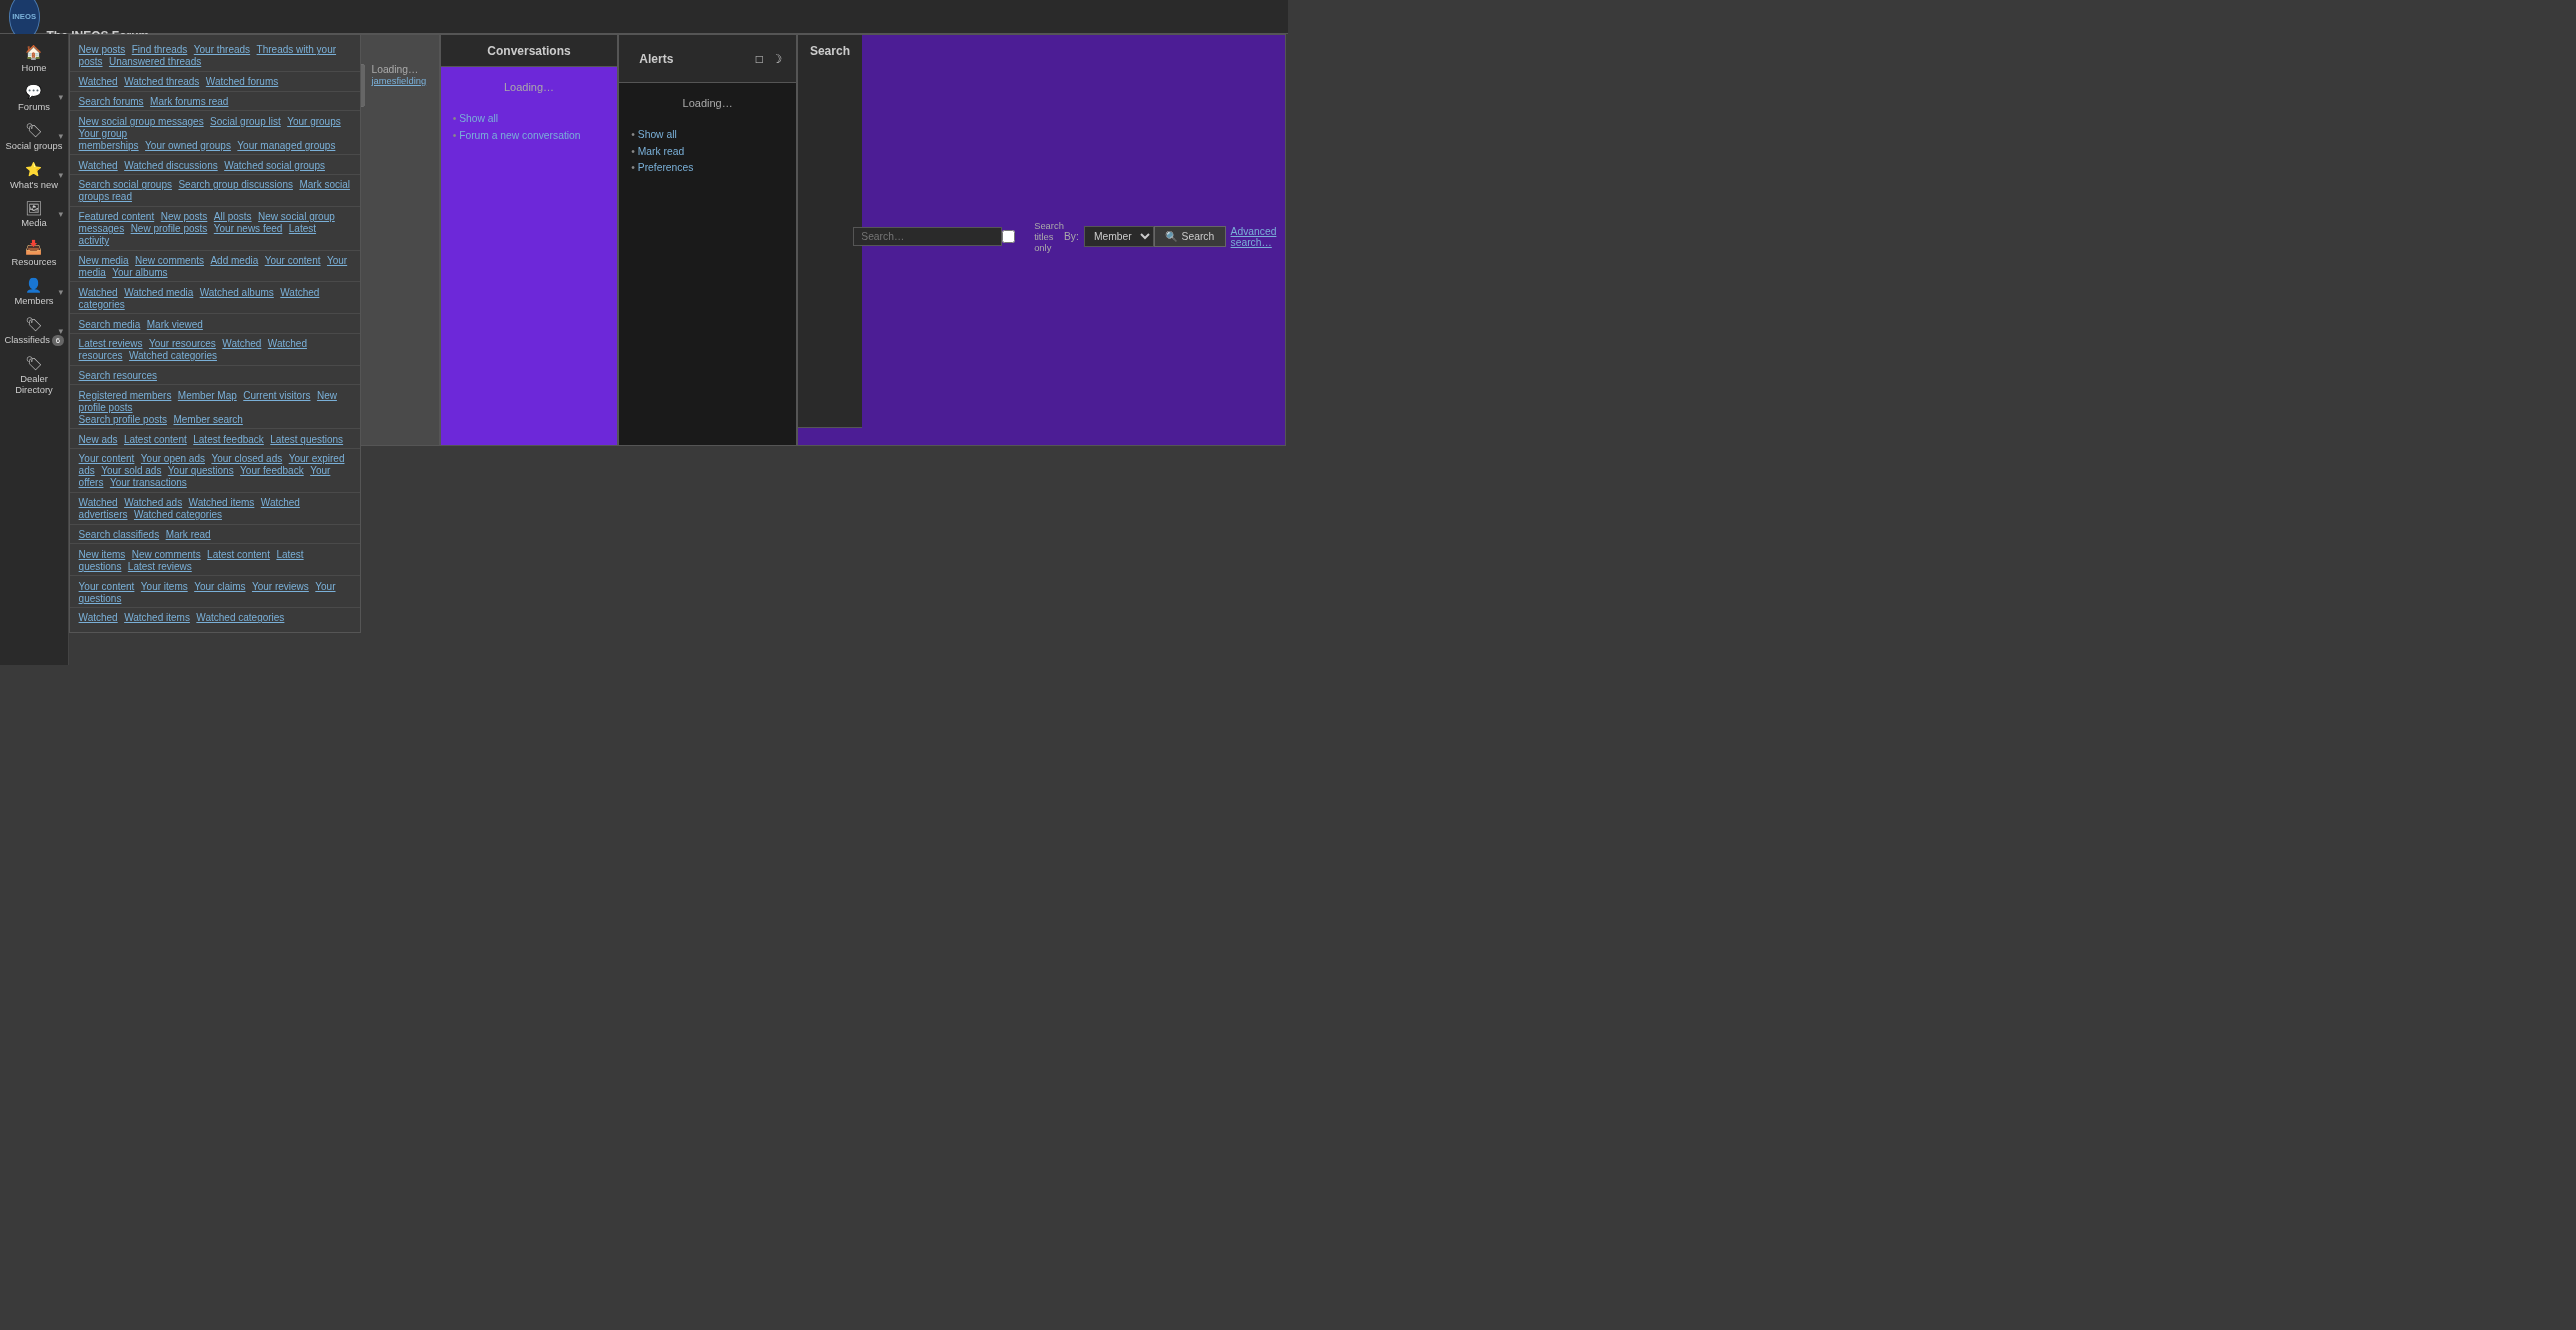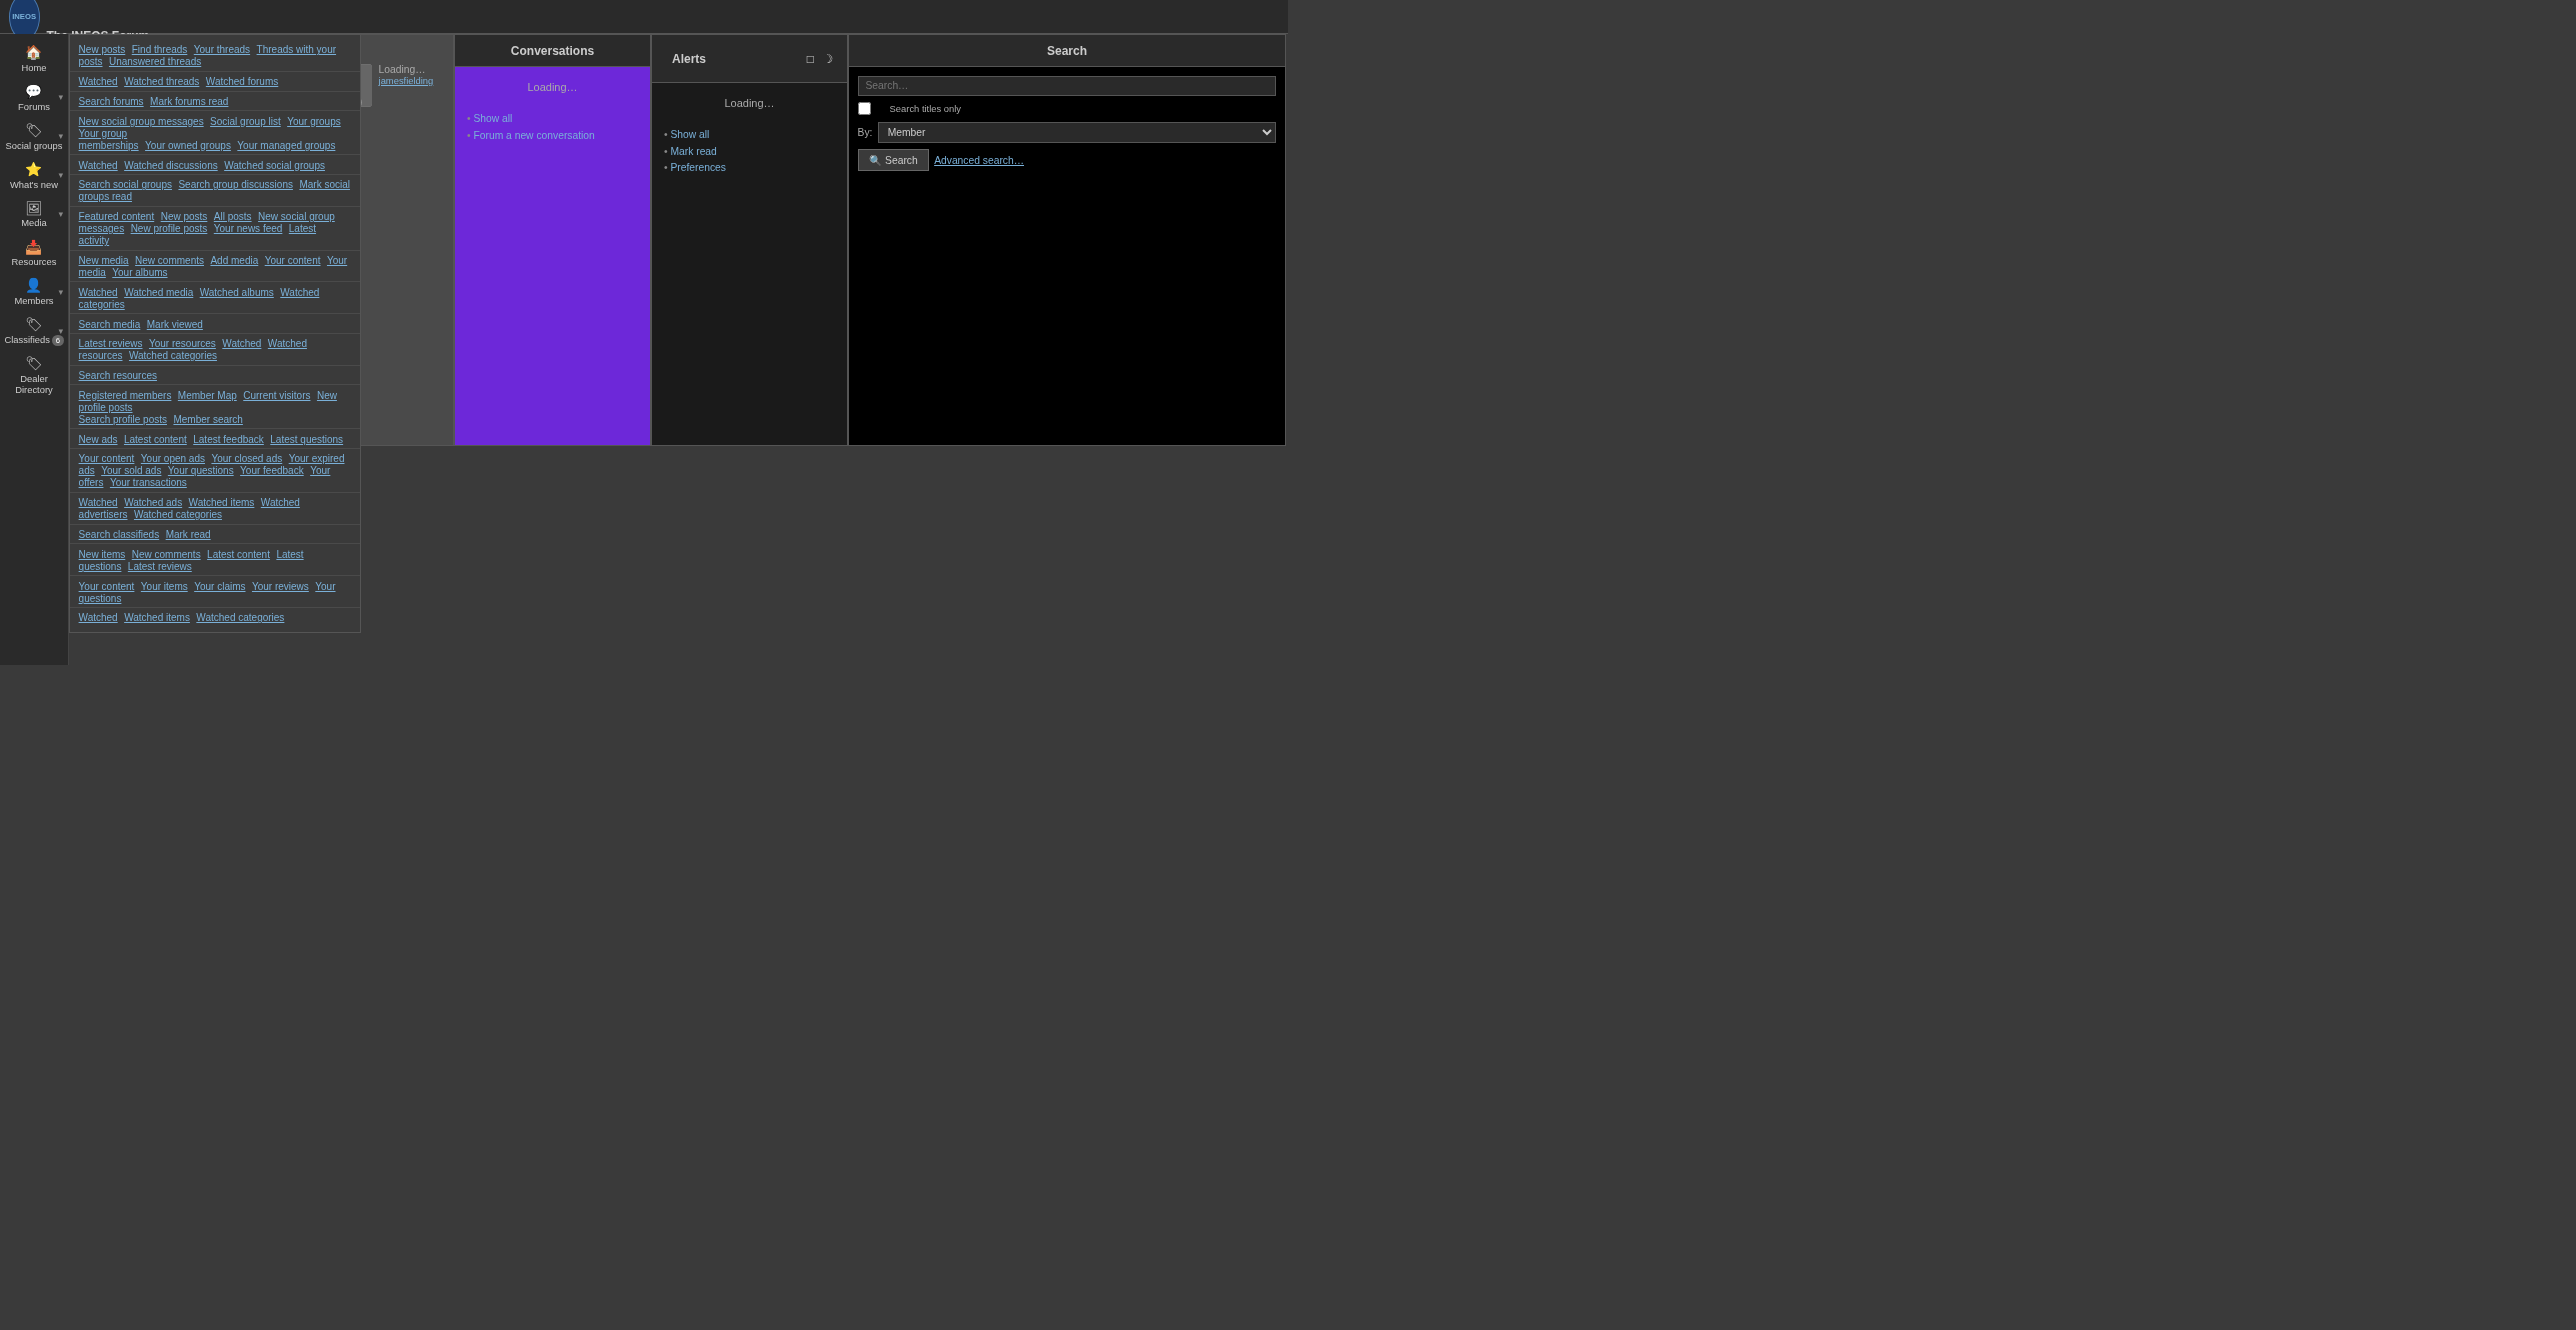--- a/index.html
+++ b/index.html
@@ -171,24 +171,24 @@
       width: 197px;
       background: #1a1a1a;
       border: 0.9px solid #555;
       display: flex;
       flex-direction: column;
     }
 
     
     .search-panel {
       flex: 1;
-      background: #000000;
-      border: 0.9px solid #555;
-      display: flex;
-      flex-direction: column;
+      background: #4c1d95;
+      border: 0.9px solid #555;
+      display: flex;
+      flex-direction: row;
       padding: 8.6px;
     }
     .search-panel-header {
       font-size: 12px;
       font-weight: bold;
       color: #ccc;
       text-align: center;
       padding: 8.6px 12px;
       background: #2a2a2a;
       border-bottom: 0.9px solid #555;

